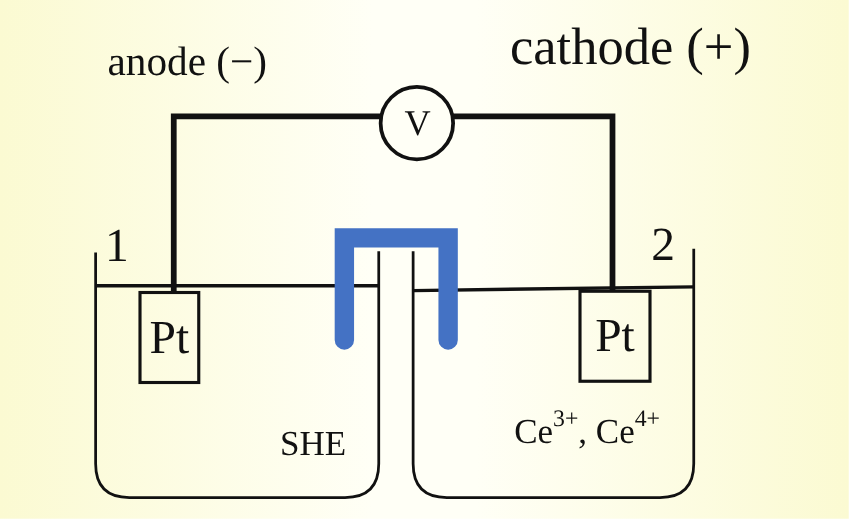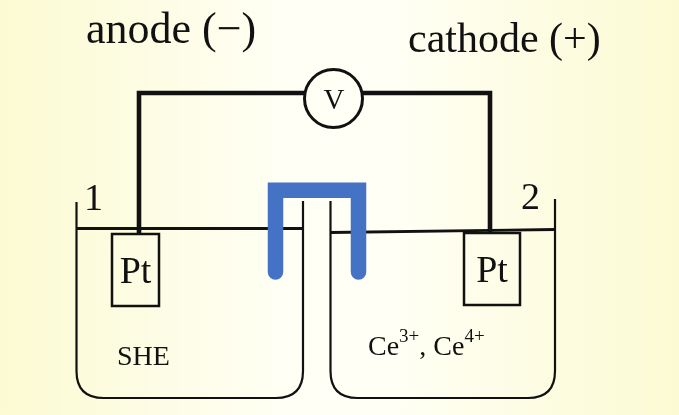--- a/index.html
+++ b/index.html
@@ -30,38 +30,38 @@
   .ptbox   { fill: none; stroke: var(--ink); stroke-width: 2.5; }
   .vcircle { fill: var(--bg-center); stroke: var(--ink); stroke-width: 3; }
   .bridge  { fill: none; stroke: var(--bridge); stroke-width: 15.5;
              stroke-linecap: round; stroke-linejoin: miter; }
   .txt {
     position: absolute;
     color: var(--ink);
     line-height: 1;
     white-space: nowrap;
   }
-  .anode-label   { left: 86px;  top: 7px;  font-size: 44px; }
+  .anode-label   { left: 86px;  top: 34px;  font-size: 33px; }
   .cathode-label { left: 408px; top: 17px;  font-size: 42px; }
   .beaker-num-1  { left: 84px;  top: 178px; font-size: 38px; }
   .beaker-num-2  { left: 521px; top: 177px; font-size: 38px; }
   .voltmeter-face {
     left: 304px; top: 69px; width: 60px; height: 60px;
     display: flex; align-items: center; justify-content: center;
     font-size: 29px;
   }
   .electrode-label {
     display: flex; align-items: center; justify-content: center;
     font-size: 38px;
     border-radius: 17px;
   }
   .electrode-left  { left: 112px; top: 234px; width: 47px; height: 72px; }
   .electrode-right { left: 464px; top: 233px; width: 56px; height: 72px; }
-  .solution-she { left: 117px; top: 342px; width: 160px; text-align: left; font-size: 28px; }
-  .solution-ce  { left: 368px; top: 332px; width: 160px; text-align: left; font-size: 28px; }
+  .solution-she { left: 117px; top: 342px; width: 160px; text-align: right; font-size: 28px; }
+  .solution-ce  { left: 368px; top: 332px; width: 160px; text-align: right; font-size: 28px; }
   .sup {
     font-size: 19px;
     position: relative;
     top: -13px;
   }
 </style>
 </head>
 <body>
 
 <div class="stage">

